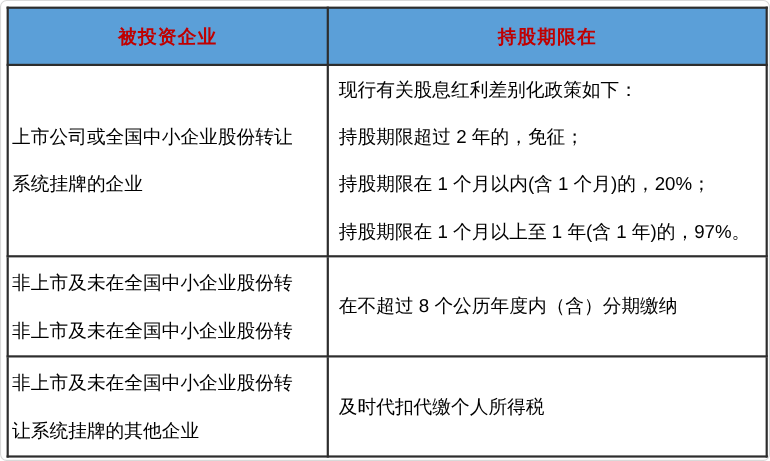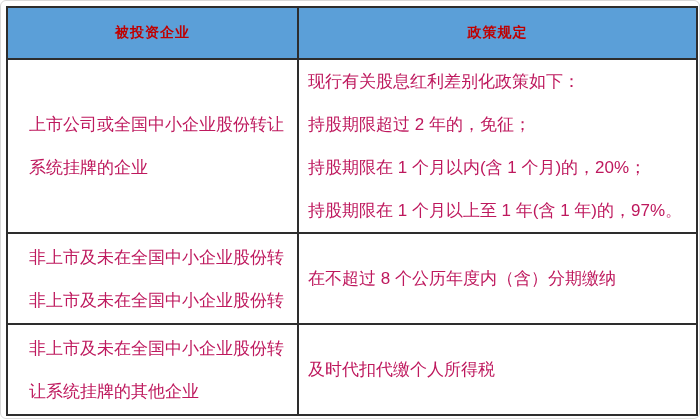--- a/index.html
+++ b/index.html
@@ -29,32 +29,32 @@
     vertical-align: middle;
   }
 
   col.c-enterprise { width: 291px; }
   col.c-policy     { width: 399px; }
 
   .policy-table thead th {
     height: 52px;
     background: #5b9fd8;
     color: #c00000;
-    font-size: 14px;
+    font-size: 17px;
     font-weight: bold;
     text-align: center;
     letter-spacing: 1px;
   }
 
   .policy-table td {
-    color: #be185d;
+    color: #000000;
     font-size: 17px;
     background: #ffffff;
   }
-  td.cell-enterprise { padding-left: 21px; padding-right: 6px; margin-top: 43px; }
+  td.cell-enterprise { padding-left: 3px; padding-right: 6px; margin-top: 43px; }
   td.cell-policy     { padding-left: 9px;  padding-right: 4px; }
 
   .cell-inner {
     display: flex;
     flex-direction: column;
     justify-content: center;
   }
   .line { line-height: 43px; white-space: nowrap; }
 
   tr.row-1 { height: 174px; }
@@ -66,21 +66,21 @@
 
 <div class="page">
   <table class="policy-table">
     <colgroup>
       <col class="c-enterprise">
       <col class="c-policy">
     </colgroup>
     <thead>
       <tr>
         <th>被投资企业</th>
-        <th>政策规定</th>
+        <th>持股期限在</th>
       </tr>
     </thead>
     <tbody>
       <tr class="row-1">
         <td class="cell-enterprise">
           <div class="cell-inner">
             <div class="line">上市公司或全国中小企业股份转让</div>
             <div class="line">系统挂牌的企业</div>
           </div>
         </td>

